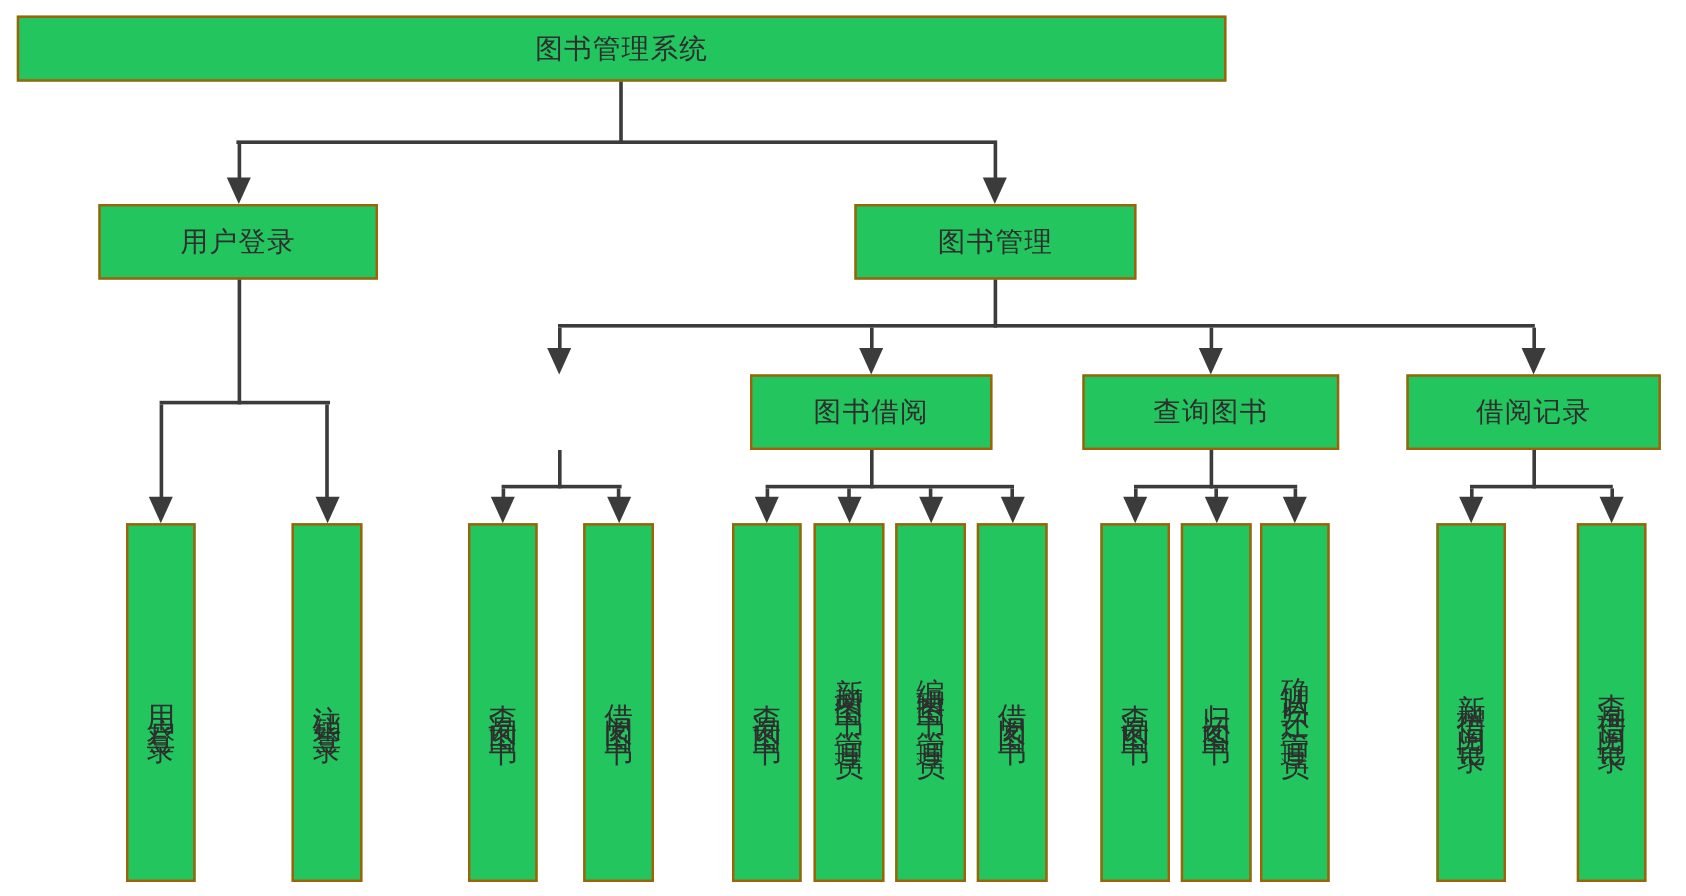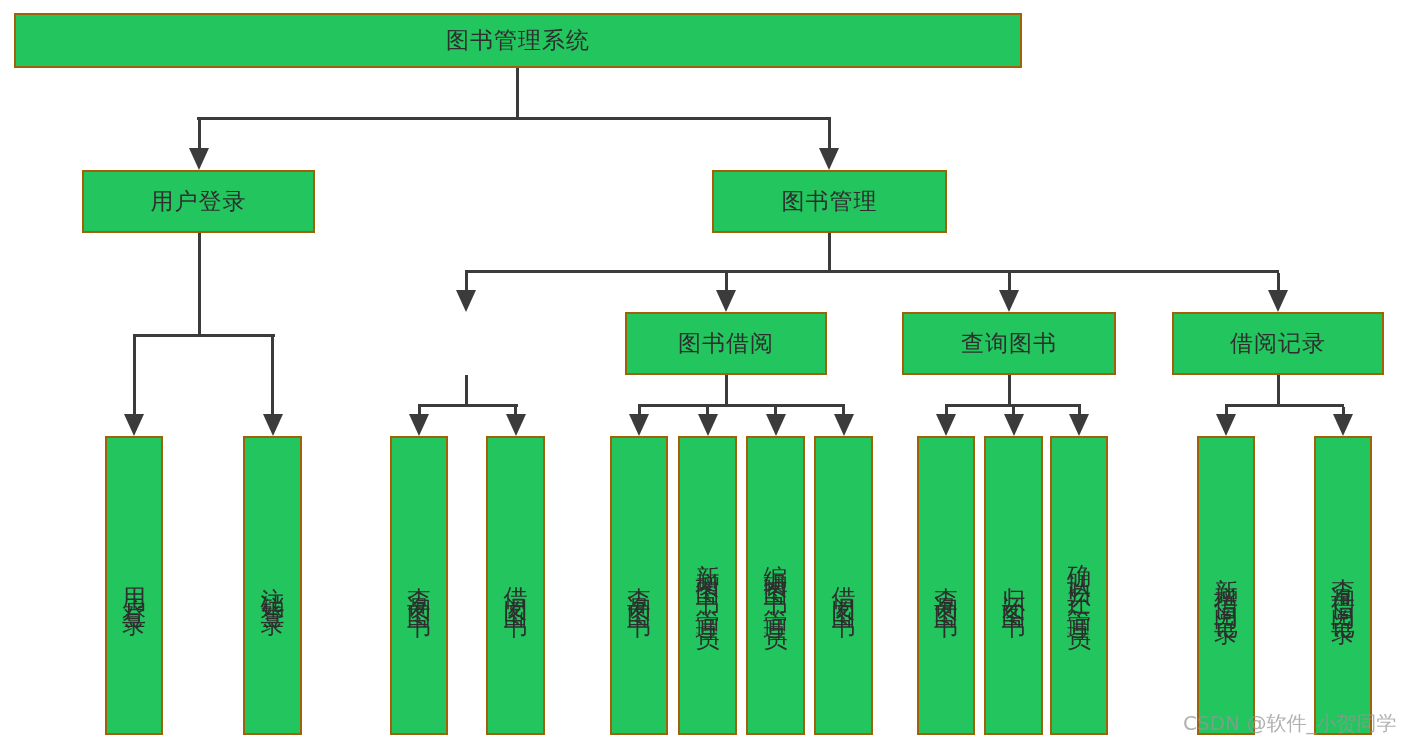--- a/index.html
+++ b/index.html
@@ -179,15 +179,14 @@
   <div class="vline" style="left:1078px; top:407px; height:9px;"></div>
   <div class="arrow" style="left:1069px; top:414px;"></div>
 
   <div class="vline" style="left:1277px; top:375px; height:32px;"></div>
   <div class="hline" style="left:1225px; top:404px; width:119px;"></div>
   <div class="vline" style="left:1225px; top:407px; height:9px;"></div>
   <div class="arrow" style="left:1216px; top:414px;"></div>
   <div class="vline" style="left:1342px; top:407px; height:9px;"></div>
   <div class="arrow" style="left:1333px; top:414px;"></div>
 
-  <div class="watermark">CSDN @软件_小贺同学</div>
 
 </div>
 
 </body></html>

